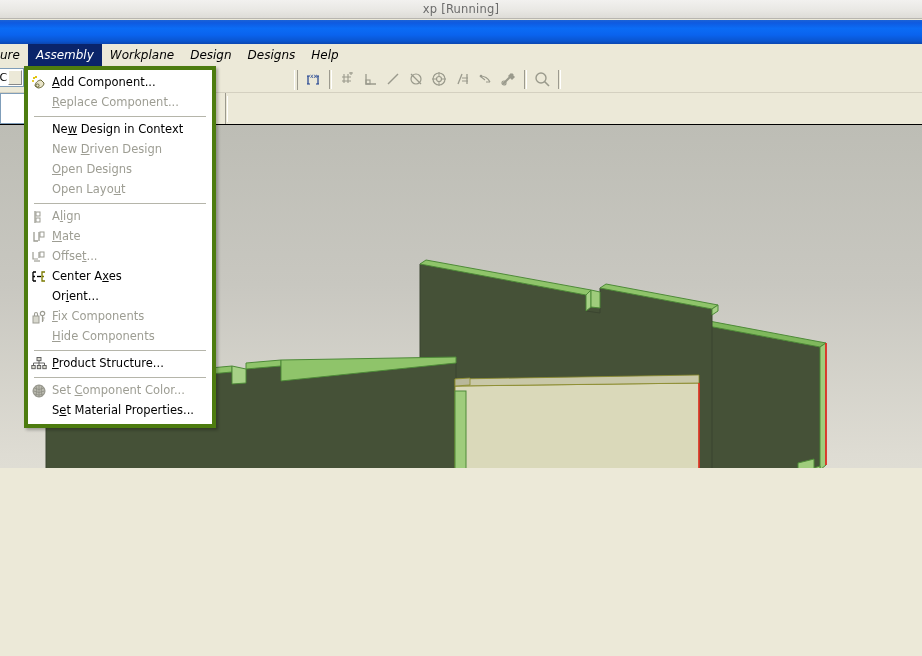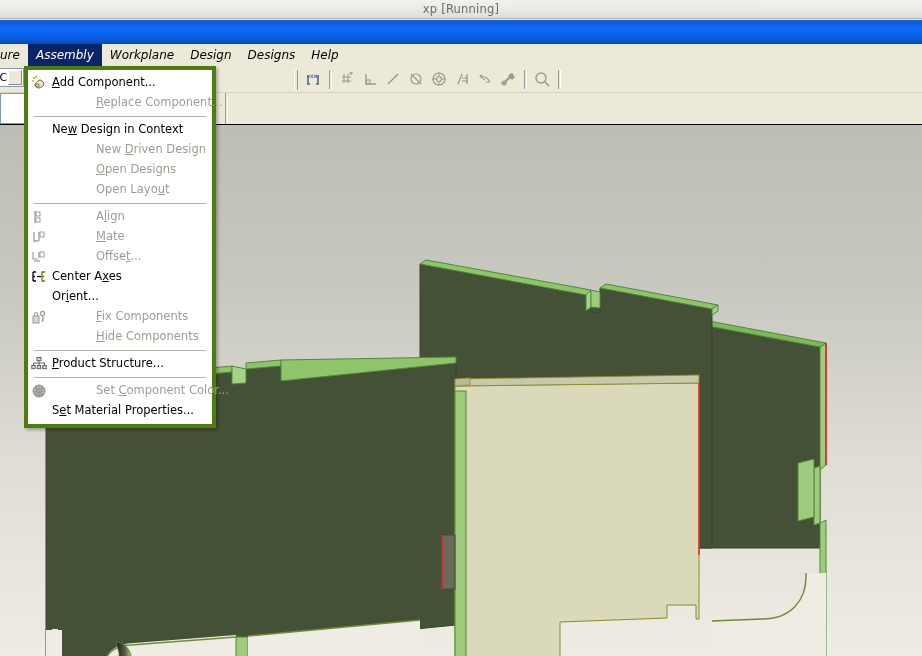--- a/index.html
+++ b/index.html
@@ -4,21 +4,21 @@
 <style>
   html, body {
     margin: 0; padding: 0;
     width: 922px; height: 656px;
     overflow: hidden;
     font-family: "DejaVu Sans", "Liberation Sans", sans-serif;
     background: #ece9d8;
   }
   #app {
     position: relative;
-    width: 922px; height: 656px;
+    width: 922px; height: 468px;
     overflow: hidden;
   }
 
   
   .vm-titlebar {
     position: absolute; left: 0; top: 0; width: 922px; height: 19px;
     background: linear-gradient(to bottom, #f2f1ef 0%, #e9e8e4 55%, #dedcd7 100%);
     border-bottom: 1px solid #b8b6b0;
     box-sizing: border-box;
     display: flex; align-items: center; justify-content: center;
@@ -150,21 +150,21 @@
   }
   .mi {
     display: flex; align-items: center;
     height: 20px;
     padding: 0 6px 0 0;
     font-size: 11.5px;
     color: #000000;
     white-space: nowrap;
     cursor: default;
   }
-  .mi.disabled { color: #9d9d93; gap: 44px; }
+  .mi.disabled { color: #9d9d93; }
   .mi .mi-icon {
     width: 22px; min-width: 22px; height: 18px;
     display: flex; align-items: center; justify-content: center;
     margin-right: 2px;
   }
   .mi .mi-label { line-height: 1; }
   .mi .mi-label u { text-decoration: underline; }
   .mi-sep {
     height: 1px; margin: 3px 6px 3px 6px;
     background: #b5b5aa;

